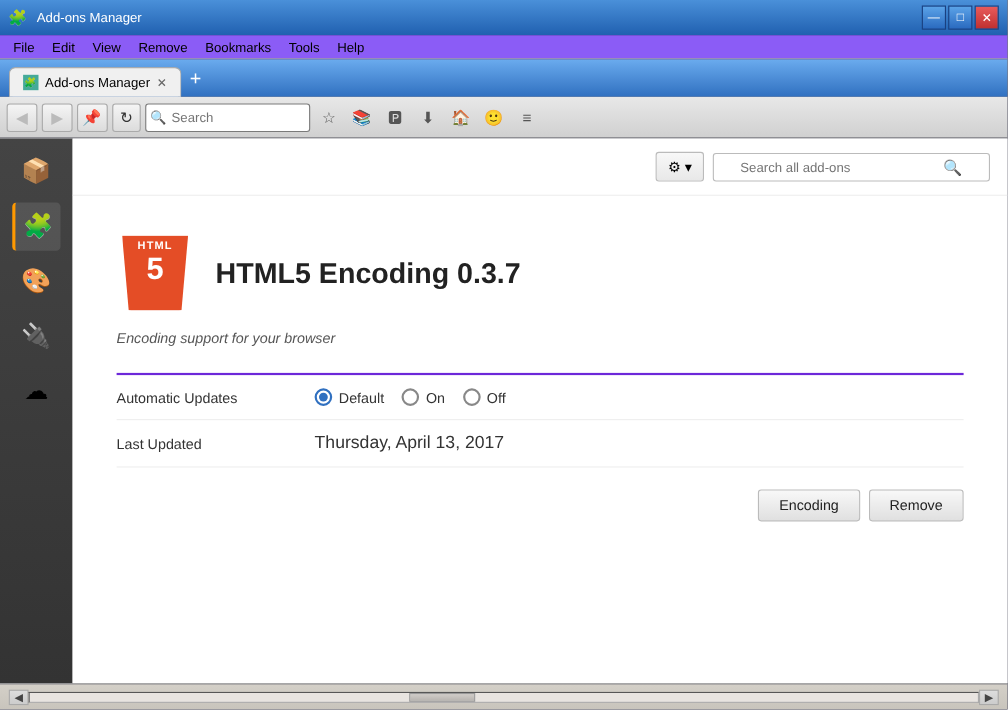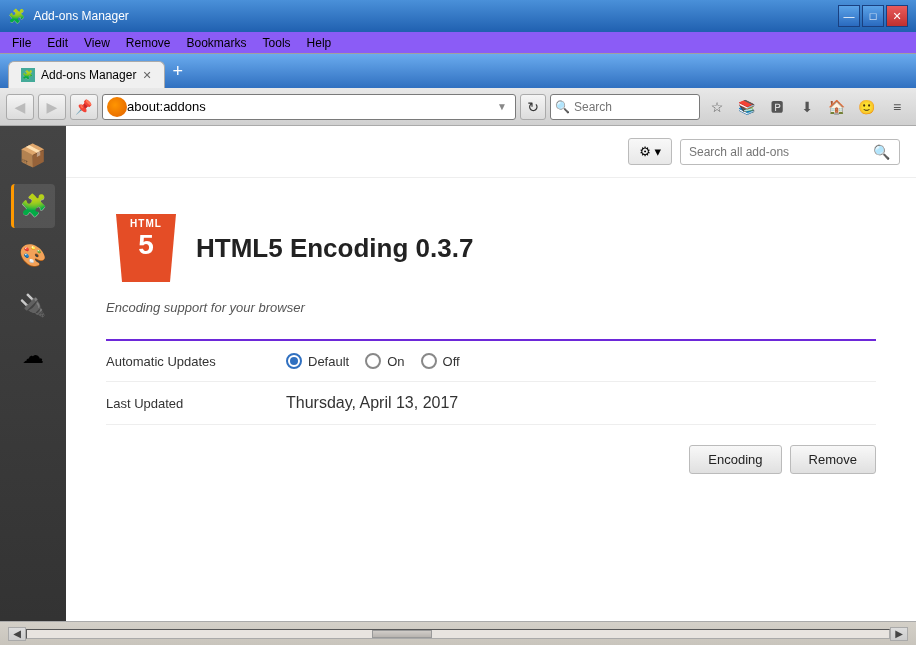--- a/index.html
+++ b/index.html
@@ -213,22 +213,22 @@
       background: linear-gradient(to bottom, #f8f8f8, #e8e8e8);
       border: 1px solid #bbb;
       border-radius: 3px;
       cursor: pointer; font-size: 13px;
     }
     .search-addons {
       display: flex; align-items: center;
       background: #fff;
       border: 1px solid #bbb;
       border-radius: 3px;
-      padding: 4px 8px;
-      width: 220px;
+      padding: 4px 24px;
+      width: 252px;
     }
     .search-addons input {
       border: none; outline: none; font-size: 12px;
       flex: 1; background: transparent;
       color: #aaa;
     }
     .search-magnifier { font-size: 14px; color: #888; }
 
     .addon-detail {
       padding: 30px 40px;
@@ -239,21 +239,21 @@
       display: flex;
       align-items: center;
       gap: 20px;
       margin-bottom: 12px;
     }
 
     
     .html5-logo {
       width: 70px; height: 80px;
       display: flex; flex-direction: column;
-      align-items: flex-end; justify-content: center;
+      align-items: center; justify-content: center;
       position: relative;
     }
     .html5-shield {
       width: 60px; height: 68px;
       background: #e44d26;
       clip-path: polygon(0 0, 100% 0, 90% 100%, 50% 110%, 10% 100%);
       display: flex; flex-direction: column;
       align-items: center; justify-content: flex-start;
       padding-top: 4px;
       position: relative;
@@ -380,25 +380,20 @@
     <span class="tab-close">✕</span>
   </div>
   <button class="tab-new">+</button>
 </div>
 
 <div class="nav-bar">
   <div class="nav-btn disabled">◀</div>
   <div class="nav-btn disabled">▶</div>
   <div class="nav-btn">📌</div>
 
-  <div class="url-bar-container">
-    <div class="firefox-icon"></div>
-    <input class="url-bar" type="text" value="about:addons" style="">
-    <span class="url-dropdown">▼</span>
-  </div>
   <div class="refresh-btn">↻</div>
 
   <div class="search-bar-container">
     <span class="search-icon-small">🔍</span>
     <input class="search-bar" type="text" placeholder="Search" style="">
   </div>
 
   <div class="nav-icons">
     <div class="nav-icon-btn">☆</div>
     <div class="nav-icon-btn">📚</div>

